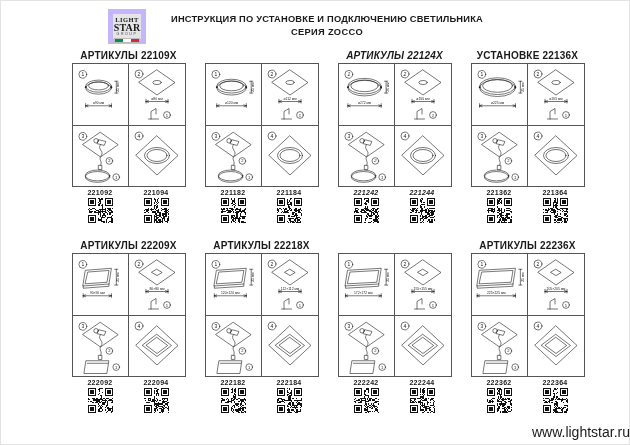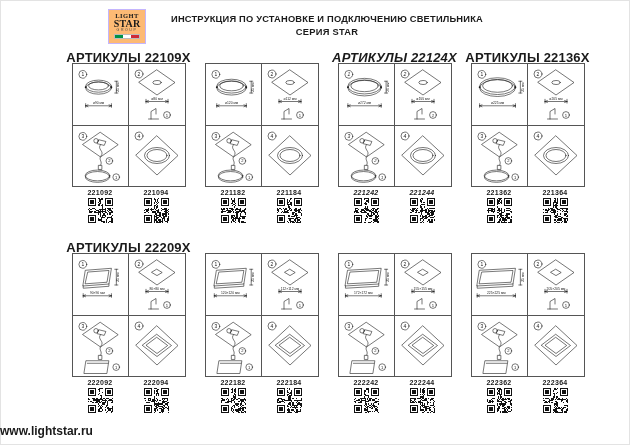--- a/index.html
+++ b/index.html
@@ -1,68 +1,68 @@
 <!DOCTYPE html>
 <html><head>
 <meta charset="utf-8">
 <style>
   html,body{margin:0;padding:0;background:#fff;}
   .page{position:relative;width:630px;height:445px;background:#fff;overflow:hidden;
         font-family:"Liberation Sans",sans-serif;color:#1a1a1a;box-shadow:inset 0 0 0 1px #e3e3e3;}
   
-  .logo{position:absolute;left:108px;top:9px;width:38px;height:35px;border:1px solid #c4b5fd;
-        box-sizing:border-box;text-align:center;padding-top:3px;background:#fdba74;}
+  .logo{position:absolute;left:108px;top:9px;width:38px;height:35px;border:5px solid #c4b5fd;
+        box-sizing:border-box;text-align:center;padding-top:3px;background:#e5e5e5;}
   .logo .l1{font-family:"Liberation Serif",serif;font-weight:bold;font-size:6.5px;line-height:6px;letter-spacing:.4px;}
   .logo .l2{font-family:"Liberation Serif",serif;font-weight:bold;font-size:10px;line-height:9px;letter-spacing:.2px;}
   .logo .l3{font-size:3.5px;letter-spacing:1.6px;line-height:5px;color:#444;}
   .flag{display:flex;width:24px;height:3px;margin:1px auto 0;border:0.5px solid #bbb;}
   .flag span{flex:1;height:100%;}
   
   .title{position:absolute;left:0;right:0;top:14px;text-align:center;margin-left:24px;}
   .t1{font-weight:bold;font-size:9.3px;letter-spacing:.2px;}
   .t2{font-weight:bold;font-size:9.3px;margin-top:3px;letter-spacing:.3px;}
   
   .panel{position:absolute;width:133px;height:182px;}
-  .plabel{position:absolute;left:0;right:0;top:0;text-align:center;font-weight:bold;font-size:13px;letter-spacing:.2px;}
+  .plabel{position:absolute;left:0;right:0;top:0;text-align:center;font-weight:bold;font-size:10px;letter-spacing:.2px;}
   .steps{position:absolute;left:10px;top:13px;width:112px;height:122px;border:1px solid #555;
          box-sizing:content-box;display:grid;grid-template-columns:1fr 1fr;grid-template-rows:1fr 1fr;background:#fff;}
   .cell{box-sizing:border-box;}
   .cell:nth-child(1){border-right:1px solid #555;border-bottom:1px solid #555;}
   .cell:nth-child(2){border-bottom:1px solid #555;}
   .cell:nth-child(3){border-right:1px solid #555;}
   .cell svg{display:block;width:100%;height:100%;}
   .ln{fill:none;stroke:#1a1a1a;stroke-width:.6;stroke-linecap:round;stroke-linejoin:round;}
   .dim{font-size:3.4px;fill:#1a1a1a;font-family:"Liberation Sans",sans-serif;}
   .stepnum{font-size:5px;fill:#1a1a1a;font-family:"Liberation Sans",sans-serif;}
   .arts{position:absolute;left:10px;top:139px;width:112px;display:flex;}
   .art{flex:1;text-align:center;}
   .anum{font-size:7px;font-weight:bold;letter-spacing:.3px;}
   svg.qr{width:25px;height:25px;margin-top:2px;}
   
-  .footer{position:absolute;left:0;right:0;top:424px;text-align:left;font-weight:bold;font-size:12px;}
+  .footer{position:absolute;left:0;right:0;top:424px;text-align:right;font-weight:normal;font-size:14px;}
 </style>
 </head>
 <body>
 
 <div class="page">
 
   <div class="logo">
     <div class="l1">LIGHT</div>
     <div class="l2">STAR</div>
     <div class="l3">GROUP</div>
     <div class="flag">
       <span style="background:#009246"></span>
       <span style="background:#ffffff"></span>
       <span style="background:#ce2b37"></span>
     </div>
   </div>
 
   <div class="title">
     <div class="t1">ИНСТРУКЦИЯ ПО УСТАНОВКЕ И ПОДКЛЮЧЕНИЮ СВЕТИЛЬНИКА</div>
-    <div class="t2">СЕРИЯ STAR</div>
+    <div class="t2">СЕРИЯ ZOCCO</div>
   </div>
 
   <div id="panels">
       <div class="panel" style="left: 62px; top: 50px;">
     <div class="plabel">АРТИКУЛЫ 22109X</div>
     <div class="steps">
       <div class="cell">
             <svg viewBox="0 0 56 61">
               <circle cx="10" cy="10" r="4" class="ln"></circle>
 <text x="10" y="11.8" text-anchor="middle" class="stepnum">1</text>
@@ -1087,21 +1087,21 @@
               <rect x="15" y="1" width="5" height="5" fill="#fff"></rect>
               <rect x="16" y="2" width="3" height="3"></rect>
               <rect x="0" y="14" width="7" height="7"></rect>
               <rect x="1" y="15" width="5" height="5" fill="#fff"></rect>
               <rect x="2" y="16" width="3" height="3"></rect>
             </svg>
       </div>
     </div>
       </div>
       <div class="panel" style="left: 461px; top: 50px;">
-    <div class="plabel">АРТИКУЛЫ 22136X</div>
+    <div class="plabel">УСТАНОВКЕ 22136X</div>
     <div class="steps">
       <div class="cell">
             <svg viewBox="0 0 56 61">
               <circle cx="10" cy="10" r="4" class="ln"></circle>
 <text x="10" y="11.8" text-anchor="middle" class="stepnum">1</text>
               <ellipse cx="26" cy="22" rx="18.24" ry="8.549999999999999" class="ln"></ellipse>
         <ellipse cx="26" cy="24" rx="18.24" ry="8.549999999999999" class="ln"></ellipse>
         <ellipse cx="26" cy="21.7" rx="15.239999999999998" ry="6.549999999999999" class="ln"></ellipse>
         <circle cx="7.760000000000002" cy="23" r=".9" fill="#1a1a1a"></circle>
               <circle cx="44.239999999999995" cy="23" r=".9" fill="#1a1a1a"></circle>
@@ -1764,20 +1764,21 @@
               <rect x="15" y="1" width="5" height="5" fill="#fff"></rect>
               <rect x="16" y="2" width="3" height="3"></rect>
               <rect x="0" y="14" width="7" height="7"></rect>
               <rect x="1" y="15" width="5" height="5" fill="#fff"></rect>
               <rect x="2" y="16" width="3" height="3"></rect>
             </svg>
       </div>
     </div>
       </div>
       <div class="panel" style="left: 195px; top: 240px;">
+    <div class="plabel">АРТИКУЛЫ 22218X</div>
     <div class="steps">
       <div class="cell">
             <svg viewBox="0 0 56 61">
               <circle cx="10" cy="10" r="4" class="ln"></circle>
 <text x="10" y="11.8" text-anchor="middle" class="stepnum">1</text>
               <polygon points="10.96,16 41.04,14 38.54,30 8.46,32" class="ln"></polygon>
               <polygon points="13.46,17.8 38.54,16.2 36.54,28.2 10.760000000000002,29.8" class="ln"></polygon>
         <path d="M8.46,32 L8.46,34.3 L38.54,32.3 L38.54,30" class="ln"></path>
               <path d="M8.46,42 L41.04,42 M8.46,39.8 L8.46,43.6 M41.04,39.8 L41.04,43.6" class="ln"></path>
   <path d="M8.46,42 l2.4,-1 M8.46,42 l2.4,1 M41.04,42 l-2.4,-1 M41.04,42 l-2.4,1" class="ln"></path>
@@ -2431,20 +2432,21 @@
               <rect x="15" y="1" width="5" height="5" fill="#fff"></rect>
               <rect x="16" y="2" width="3" height="3"></rect>
               <rect x="0" y="14" width="7" height="7"></rect>
               <rect x="1" y="15" width="5" height="5" fill="#fff"></rect>
               <rect x="2" y="16" width="3" height="3"></rect>
             </svg>
       </div>
     </div>
       </div>
       <div class="panel" style="left: 461px; top: 240px;">
+    <div class="plabel">АРТИКУЛЫ 22236X</div>
     <div class="steps">
       <div class="cell">
             <svg viewBox="0 0 56 61">
               <circle cx="10" cy="10" r="4" class="ln"></circle>
 <text x="10" y="11.8" text-anchor="middle" class="stepnum">1</text>
               <polygon points="7.760000000000002,16 44.239999999999995,14 41.739999999999995,30 5.260000000000002,32" class="ln"></polygon>
               <polygon points="10.260000000000002,17.8 41.739999999999995,16.2 39.739999999999995,28.2 7.560000000000002,29.8" class="ln"></polygon>
         <path d="M5.260000000000002,32 L5.260000000000002,34.3 L41.739999999999995,32.3 L41.739999999999995,30" class="ln"></path>
               <path d="M5.260000000000002,42 L44.239999999999995,42 M5.260000000000002,39.8 L5.260000000000002,43.6 M44.239999999999995,39.8 L44.239999999999995,43.6" class="ln"></path>
   <path d="M5.260000000000002,42 l2.4,-1 M5.260000000000002,42 l2.4,1 M44.239999999999995,42 l-2.4,-1 M44.239999999999995,42 l-2.4,1" class="ln"></path>

